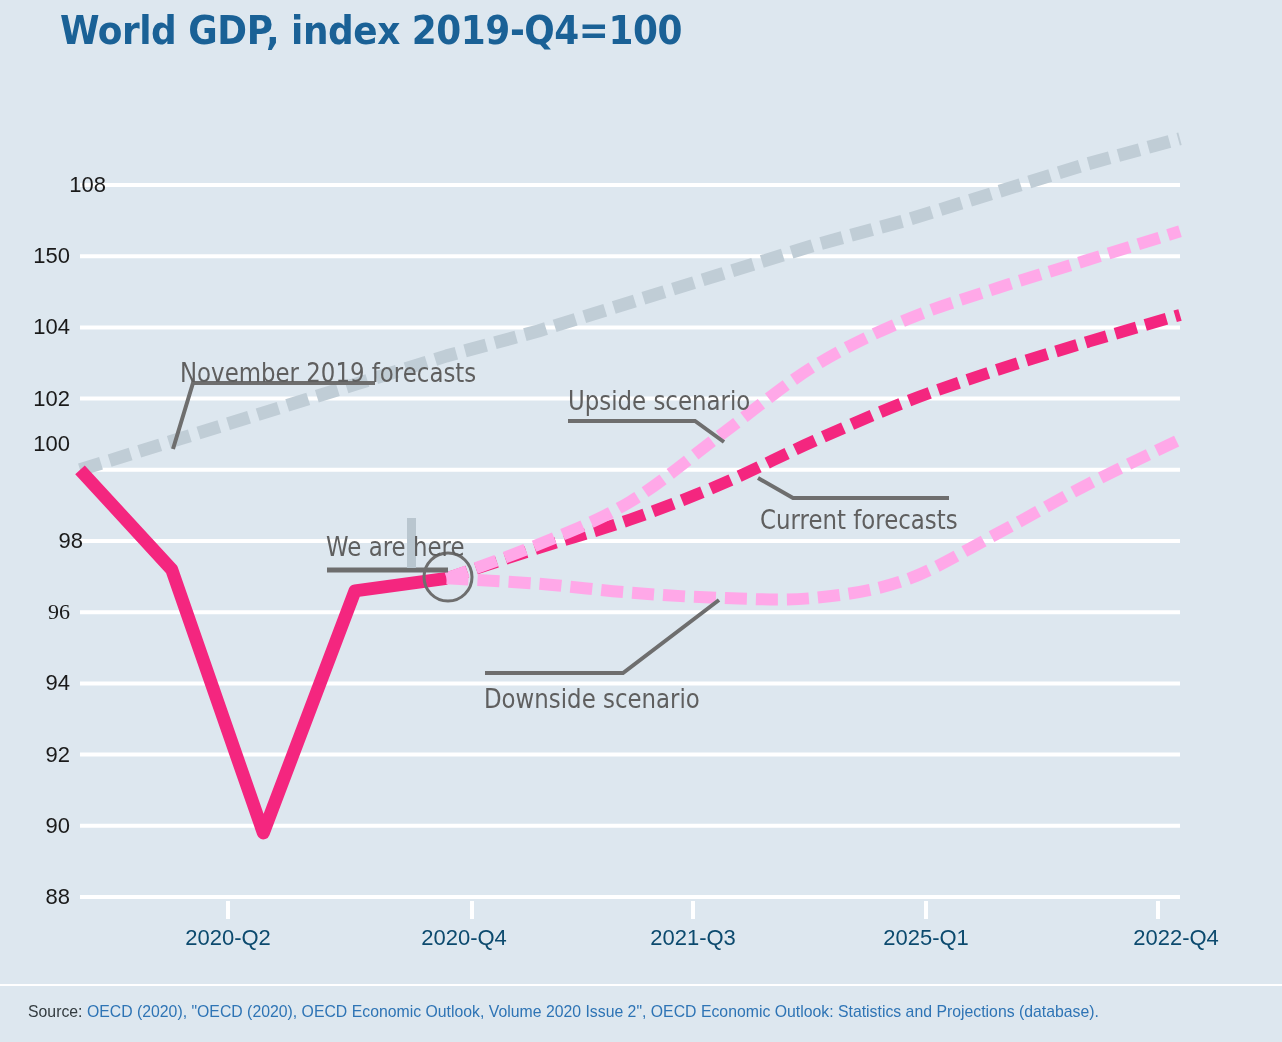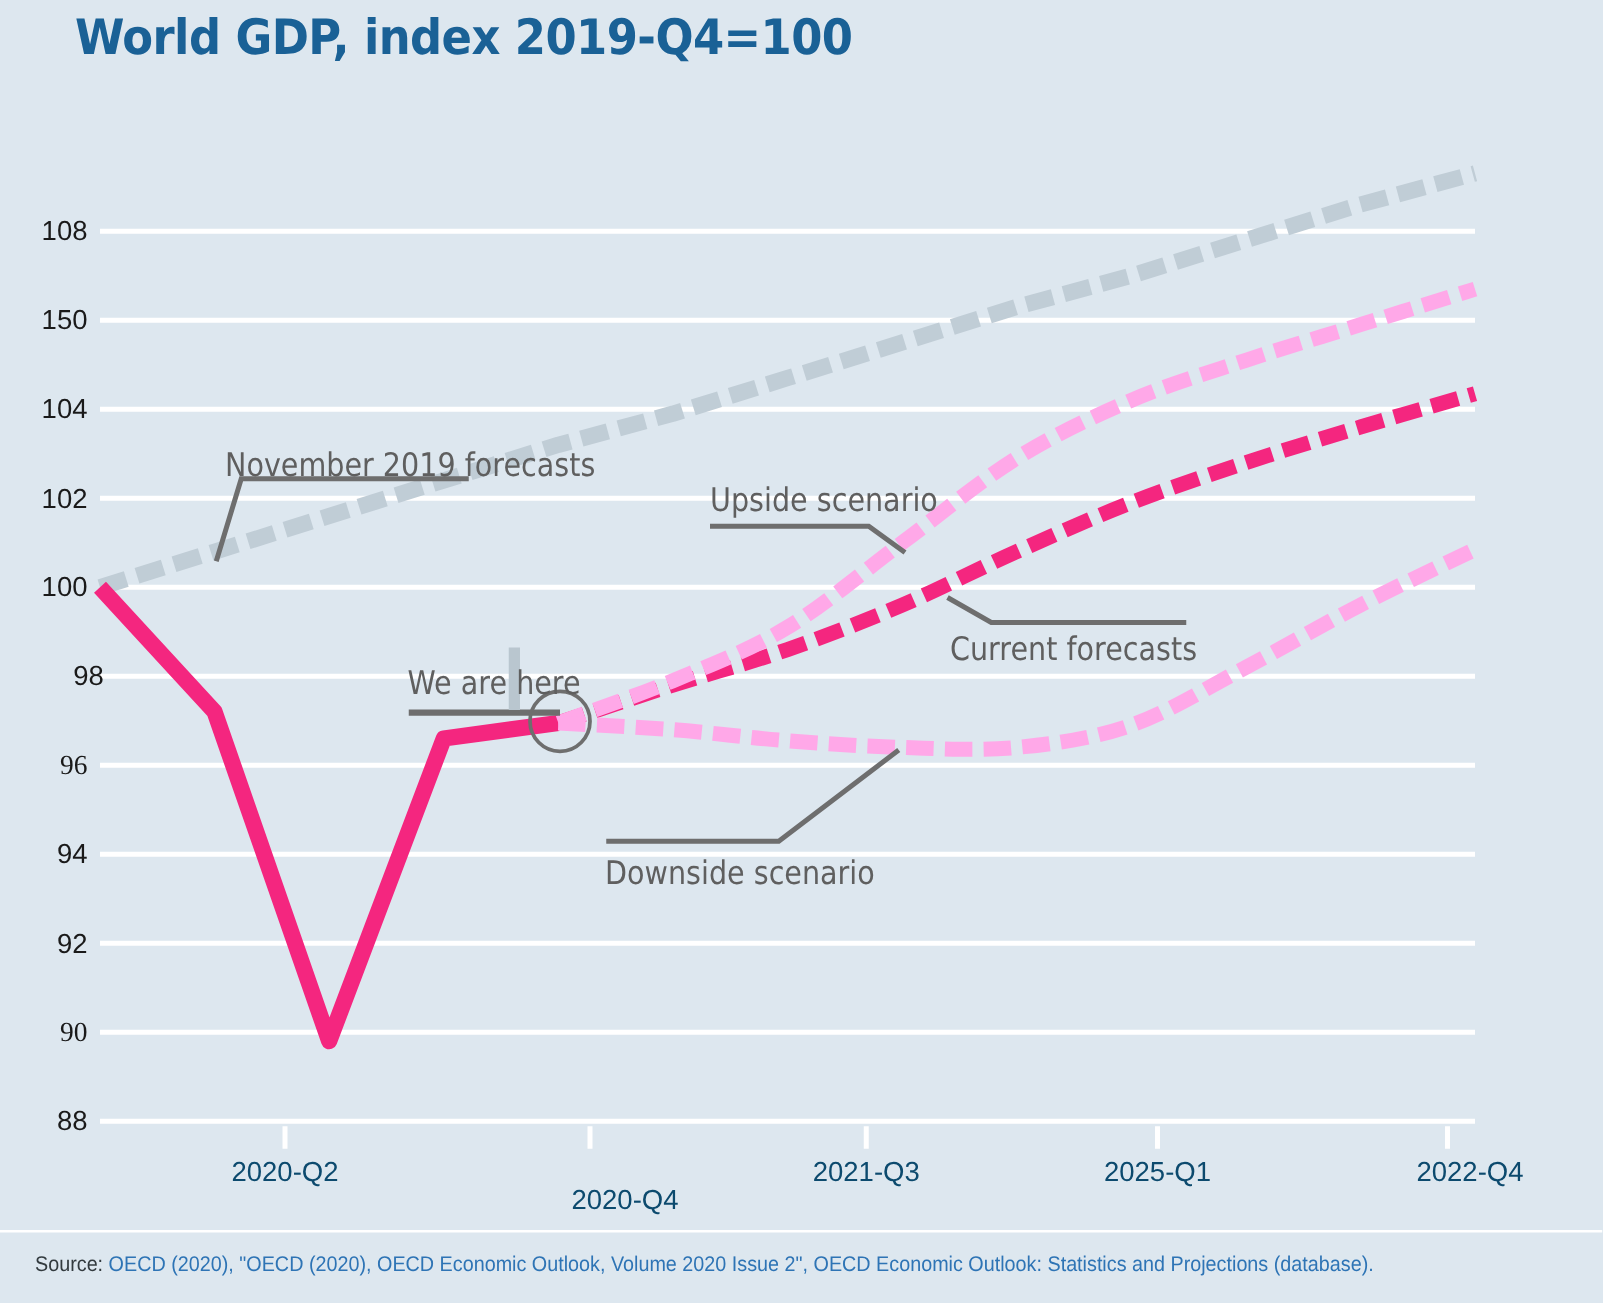--- a/index.html
+++ b/index.html
@@ -104,34 +104,34 @@
       <path d="M 327 570 L 448 570" fill="none" stroke="#6e6e6e" stroke-width="5"></path>
       <path d="M 949 498 L 793 498 L 758 478" fill="none" stroke="#6e6e6e" stroke-width="4"></path>
       <path d="M 485 673 L 623 673 L 719 600" fill="none" stroke="#6e6e6e" stroke-width="4"></path>
       <rect x="407" y="518" width="9" height="50" fill="#b9c6cf"></rect>
       <circle id="here-marker" cx="448" cy="577" r="24" fill="none" stroke="#6e6e6e" stroke-width="3"></circle>
     </g>
     </svg>
 
   <div id="ylabels">
       <div class="ylab" style="left: 0px; top: 897px;">88</div>
-      <div class="ylab" style="left: 0px; top: 825.8px; font-family: Liberation Serif, serif;">90</div>
+      <div class="ylab" style="left: 0px; top: 825.8px;">90</div>
       <div class="ylab" style="left: 0px; top: 754.6px;">92</div>
       <div class="ylab" style="left: 0px; top: 683.4px;">94</div>
       <div class="ylab" style="left: 0px; top: 612.2px; font-family: Liberation Serif, serif;">96</div>
       <div class="ylab" style="left: 0px; top: 541px; padding-left: 13px;">98</div>
-      <div class="ylab" style="left: 0px; top: 470px;">100</div>
+      <div class="ylab" style="left: 0px; top: 444px;">100</div>
       <div class="ylab" style="left: 0px; top: 398.6px;">102</div>
       <div class="ylab" style="left: 0px; top: 327.4px;">104</div>
       <div class="ylab" style="left: 0px; top: 256.2px;">150</div>
-      <div class="ylab" style="left: 0px; top: 185px;">108</div>
+      <div class="ylab" style="left: 0px; top: 185px; padding-left: 36px;">108</div>
     </div>
   <div id="xlabels">
       <div class="xlab" style="left: 228px; top: 925px;">2020-Q2</div>
-      <div class="xlab" style="left: 500px; top: 925px; margin-top: 22px;">2020-Q4</div>
+      <div class="xlab" style="left: 464px; top: 925px;">2020-Q4</div>
       <div class="xlab" style="left: 693px; top: 925px;">2021-Q3</div>
       <div class="xlab" style="left: 926px; top: 925px;">2025-Q1</div>
       <div class="xlab" style="left: 1176px; top: 925px;">2022-Q4</div>
     </div>
   <div id="annotations">
       <div class="ann" style="left: 180px; top: 358px; transform-origin: left center;">November 2019 forecasts</div>
       <div class="ann" style="left: 568px; top: 386px; transform-origin: left center;">Upside scenario</div>
       <div class="ann" style="left: 326px; top: 532px; transform-origin: left center;">We are here</div>
       <div class="ann" style="left: 760px; top: 505px; transform-origin: left center;">Current forecasts</div>
       <div class="ann" style="left: 484px; top: 684px; transform-origin: left center;">Downside scenario</div>

